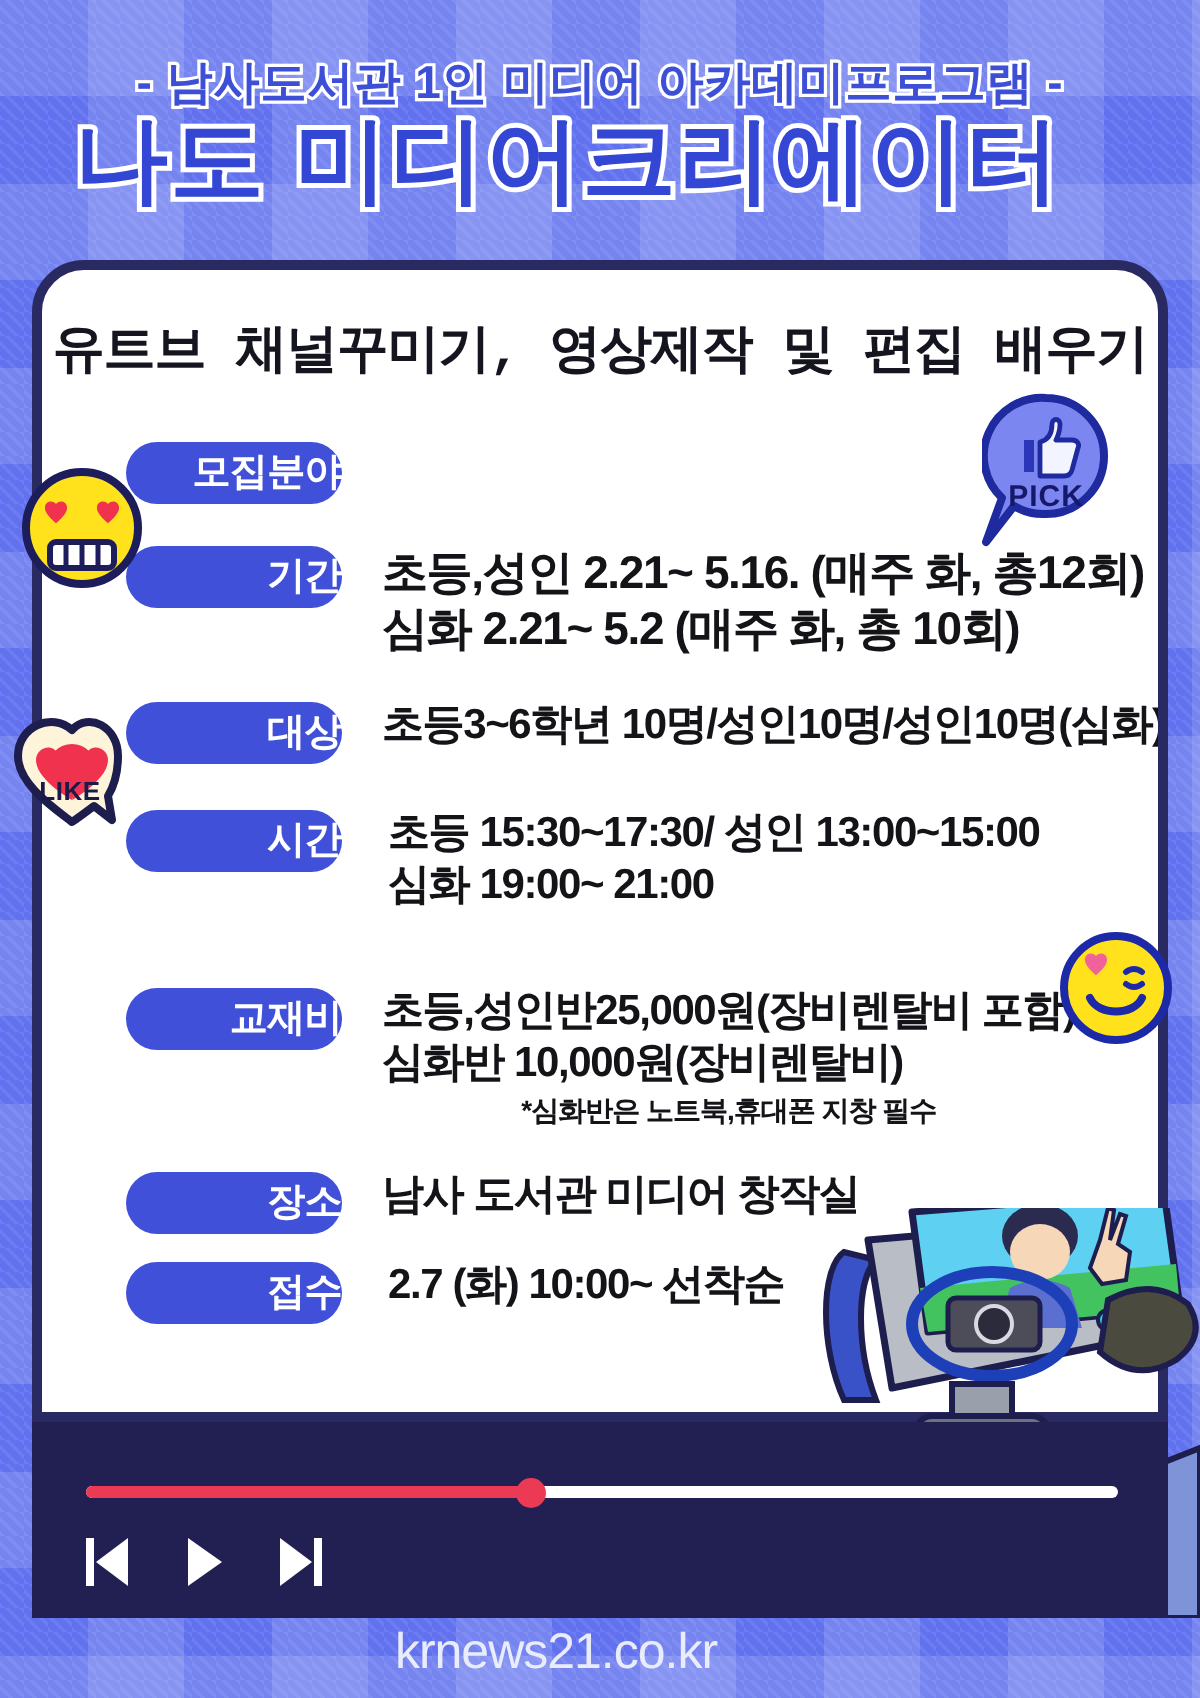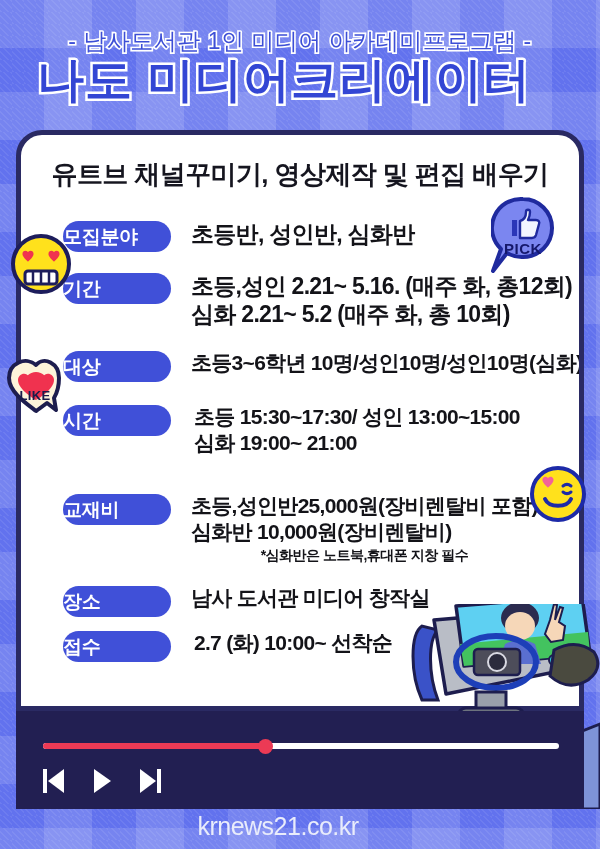--- a/index.html
+++ b/index.html
@@ -36,21 +36,21 @@
     position: absolute;
     top: 0; left: 0;
     width: 600px;
     height: 124px;
     text-align: center;
   }
   #kicker {
     position: absolute;
     top: 26px; left: 0; width: 600px;
     font-size: 23px;
-    font-weight: normal;
+    font-weight: bold;
     letter-spacing: 0.5px;
     color: #3d4fd6;
     -webkit-text-stroke: 3.2px #ffffff;
     paint-order: stroke fill;
     white-space: nowrap;
   }
   #maintitle {
     position: absolute;
     top: 56px; left: 0; width: 568px;
     font-size: 47px;
@@ -77,40 +77,41 @@
   }
   #subtitle {
     position: absolute;
     top: 22px; left: 0; width: 558px;
     text-align: center;
     font-size: 26px;
     font-weight: bold;
     color: #15151f;
     letter-spacing: -0.6px;
     white-space: nowrap;
+    font-family: Liberation Mono, monospace;
   }
 
   
   .row {
     position: absolute;
     left: 42px;
     display: flex;
     align-items: flex-start;
   }
   .pill {
     width: 108px;
     height: 31px;
     flex: 0 0 auto;
     background: #4050d8;
     border-radius: 16px;
     color: #ffffff;
     font-size: 19px;
     font-weight: bold;
     line-height: 31px;
-    text-align: left;
+    text-align: right;
     letter-spacing: -0.3px;
     margin-top: 1px;
   }
   .vals {
     margin-left: 20px;
     color: #131318;
   }
   .vals .line {
     font-size: 21px;
     font-weight: bold;
@@ -233,23 +234,20 @@
   <div id="header">
     <div id="kicker">- 남사도서관 1인 미디어 아카데미프로그램 -</div>
     <div id="maintitle">나도 미디어크리에이터</div>
   </div>
 
   <div id="card">
     <div id="subtitle">유트브 채널꾸미기, 영상제작 및 편집 배우기</div>
 
     <div class="row" id="row-0">
       <div class="pill">모집분야</div>
-      <div class="vals big">
-        <div class="line">초등반, 성인반, 심화반</div>
-      </div>
     </div>
 
     <div class="row" id="row-1">
       <div class="pill">기간</div>
       <div class="vals big">
         <div class="line">초등,성인  2.21~ 5.16. (매주 화, 총12회)</div>
         <div class="line">심화  2.21~ 5.2 (매주 화, 총 10회)</div>
       </div>
     </div>
 

